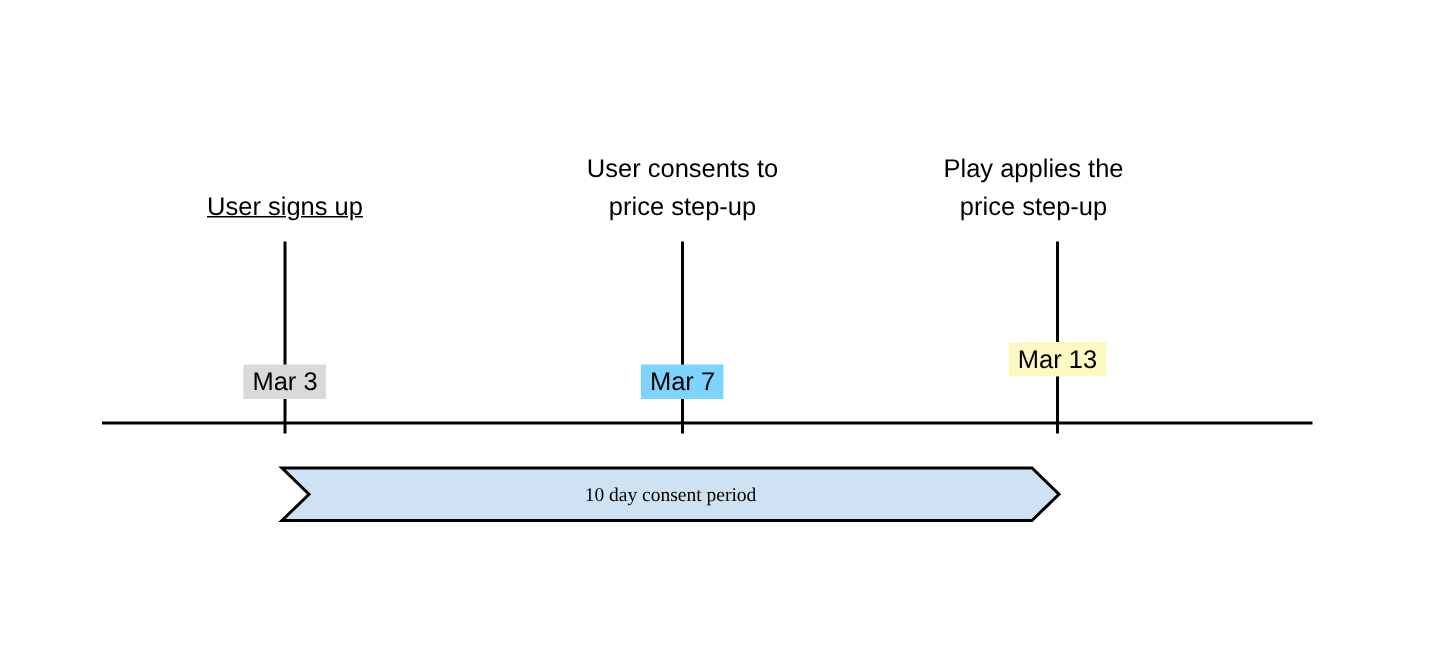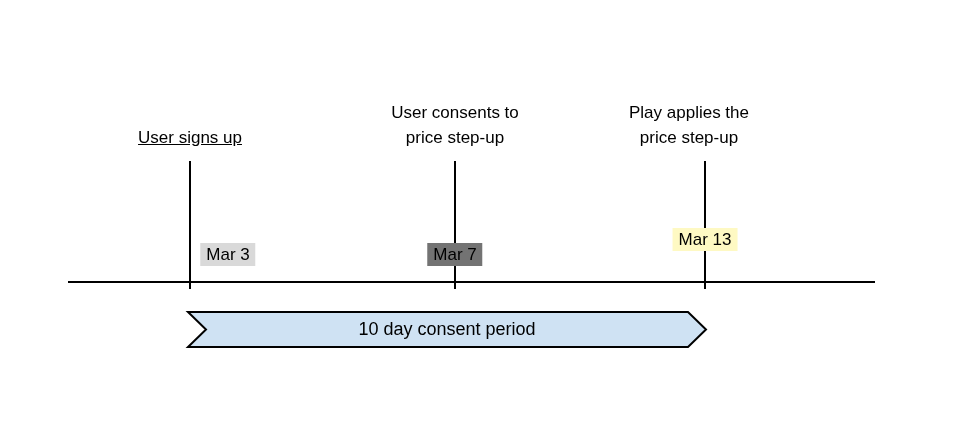--- a/index.html
+++ b/index.html
@@ -47,41 +47,42 @@
     left: 0;
     top: 0;
     width: 958px;
     height: 446px;
   }
   .banner-label {
     position: absolute;
     display: flex;
     align-items: center;
     justify-content: center;
-    font-size: 18px;
+    font-size: 13px;
     white-space: nowrap;
+    font-family: Liberation Serif, serif;
   }
 </style>
 </head>
 <body>
 
 <div class="canvas">
   <div class="axis" id="axis" style="left: 68px; top: 281px; width: 807px; background: rgb(0, 0, 0);"></div>
   <div id="events">
   <div class="event">
     <div class="event-label" style="left: 60px; width: 260px; top: 98px; height: 52px; text-decoration: underline;">User signs up</div>
     <div class="event-tick" style="left: 189px; top: 161px; height: 128px; background: rgb(0, 0, 0);"></div>
-    <div class="event-date" style="left: 190px; top: 243px; background: rgb(217, 217, 217); margin-left: 38px;">Mar 3</div>
+    <div class="event-date" style="left: 190px; top: 243px; background: rgb(217, 217, 217);">Mar 3</div>
   </div>
 
   <div class="event">
     <div class="event-label" style="left: 325px; width: 260px; top: 98px; height: 52px;">User consents to
 price step-up</div>
     <div class="event-tick" style="left: 454px; top: 161px; height: 128px; background: rgb(0, 0, 0);"></div>
-    <div class="event-date" style="left: 455px; top: 243px; background: #737373;">Mar 7</div>
+    <div class="event-date" style="left: 455px; top: 243px; background: #7dd3fc;">Mar 7</div>
   </div>
 
   <div class="event">
     <div class="event-label" style="left: 559px; width: 260px; top: 98px; height: 52px;">Play applies the
 price step-up</div>
     <div class="event-tick" style="left: 704px; top: 161px; height: 128px; background: rgb(0, 0, 0);"></div>
     <div class="event-date" style="left: 705px; top: 228px; background: #fef9c3;">Mar 13</div>
   </div>
 </div>
   <svg class="banner-svg" id="banner-svg" viewBox="0 0 958 446">

